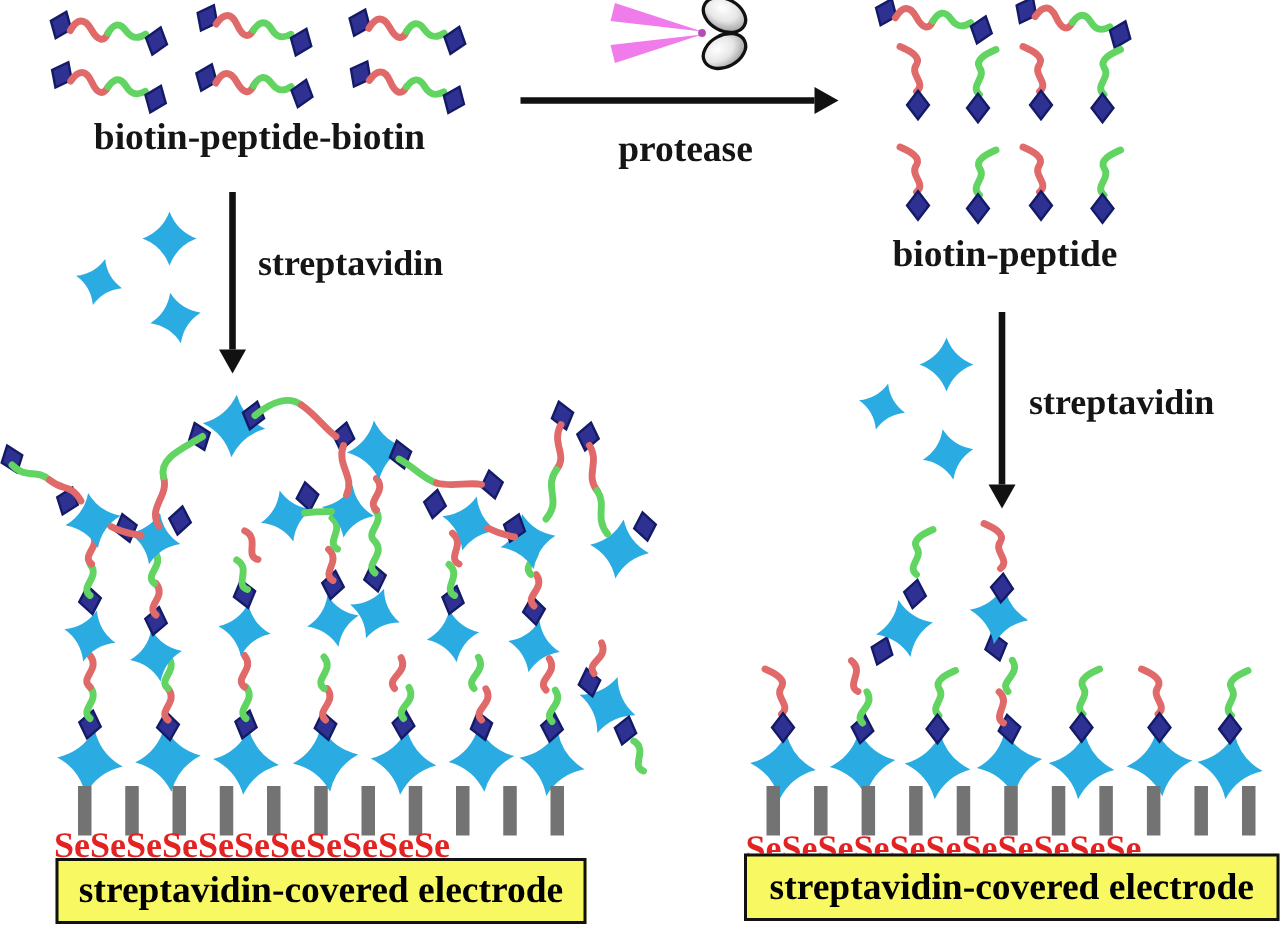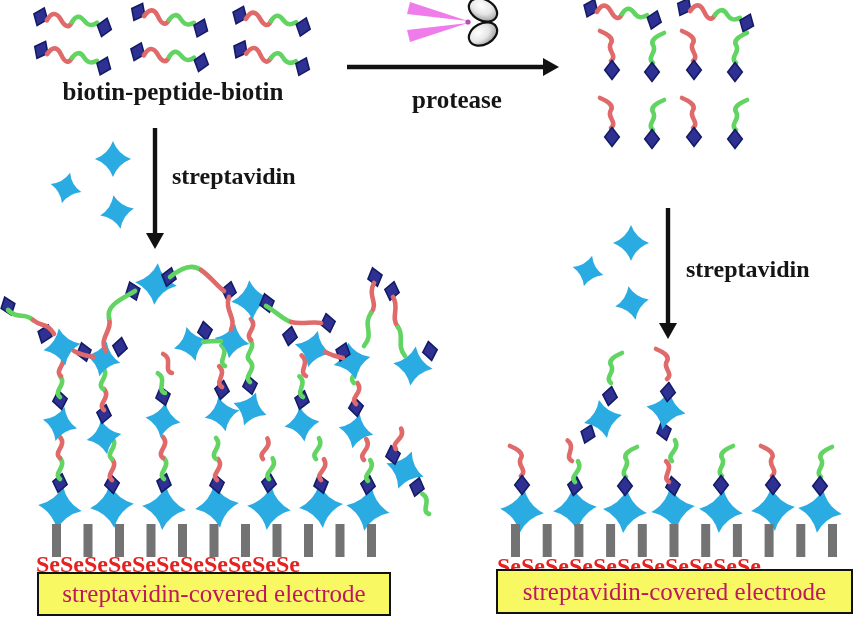--- a/index.html
+++ b/index.html
@@ -3,21 +3,21 @@
 <meta charset="utf-8">
 <style>
   html,body{margin:0;padding:0;background:#fff;}
   .canvas{position:relative;width:856px;height:623px;background:var(--background,#fff);overflow:hidden;
           font-family:"Liberation Serif","DejaVu Serif",serif;}
   .art{position:absolute;left:0;top:0;z-index:1;}
   .lbl{position:absolute;z-index:2;font-weight:bold;color:var(--label-text,#151515);line-height:1.05;}
   .center{text-align:center;}
   .ebox{position:absolute;z-index:2;background:var(--electrode-box-fill,#F8F862);
         border:2.5px solid #111;box-sizing:border-box;display:flex;align-items:center;justify-content:center;
-        font-weight:normal;font-size:25px;color:#be185d;}
+        font-weight:bold;font-size:25px;color:#000000;}
   .se-row{position:absolute;z-index:2;display:flex;justify-content:flex-start;
           font-weight:bold;font-size:24px;color:var(--se-text,#E32222);}
   
   .star{fill:var(--streptavidin-star,#2AACE3);}
   .dia{fill:var(--biotin-diamond,#2E3192);stroke:var(--biotin-diamond-edge,#141B66);stroke-width:1.6;}
   .chain{fill:none;stroke:var(--c,#888);stroke-width:4.6;stroke-linecap:round;stroke-linejoin:round;}
   .red{--c:var(--peptide-red,#E06A6A);}
   .green{--c:var(--peptide-green,#62D462);}
   .rod{fill:var(--electrode-rod,#737373);}
   .arrow{stroke:var(--arrow,#111);stroke-width:4.4;}
@@ -275,20 +275,21 @@
         <rect x="764.6" y="524" width="9" height="33" class="rod"></rect>
         <rect x="796.3" y="524" width="9" height="33" class="rod"></rect>
         <rect x="828.0" y="524" width="9" height="33" class="rod"></rect>
       </g>
   </svg>
 
   <div class="lbl center" style="left:38px;top:79px;width:270px;font-size:25px;">biotin-peptide-biotin</div>
   <div class="lbl center" style="left:398px;top:87px;width:118px;font-size:25px;">protease</div>
   <div class="lbl" style="left:172px;top:164px;width:160px;font-size:24px;">streptavidin</div>
   <div class="lbl" style="left:686px;top:257px;width:160px;font-size:24px;">streptavidin</div>
+  <div class="lbl center" style="left:585px;top:157px;width:170px;font-size:25px;">biotin-peptide</div>
 
   <div class="se-row" id="se-left" style="left:36px;top:551px;width:358px;">
       <span>Se</span>
       <span>Se</span>
       <span>Se</span>
       <span>Se</span>
       <span>Se</span>
       <span>Se</span>
       <span>Se</span>
       <span>Se</span>

